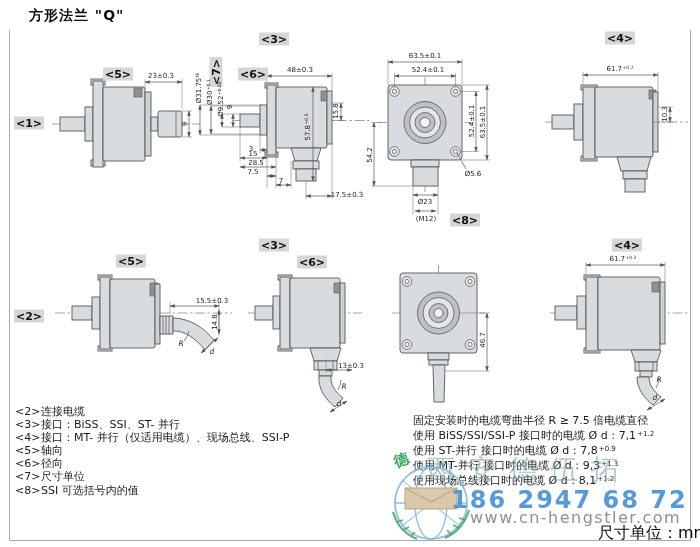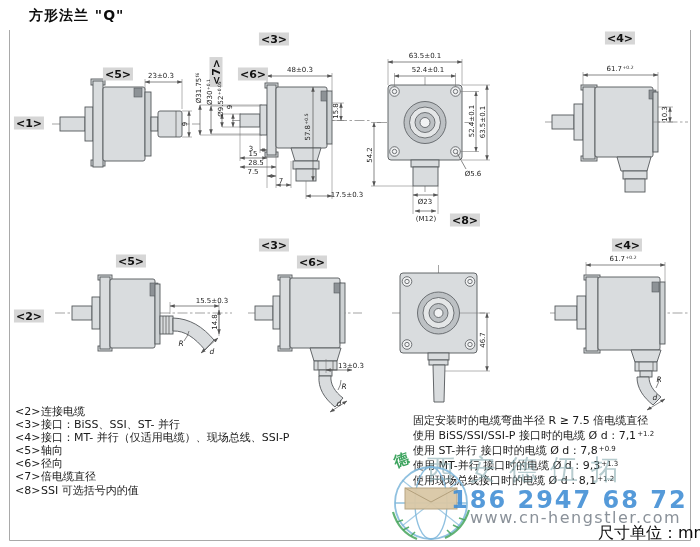--- a/index.html
+++ b/index.html
@@ -354,21 +354,21 @@
 <span class="d" style="left:623px;top:259px"><span>61.7</span><span class="tol">+0.2</span></span>
 <span class="d it" style="left:659px;top:380px">R</span>
 <span class="d it" style="left:655px;top:398px">d</span>
 
 <div class="lcol" style="left:15px;top:405px">
   <div class="lrow"><span class="m">&lt;2&gt;</span><span>连接电缆</span></div>
   <div class="lrow"><span class="m">&lt;3&gt;</span><span>接口：BiSS、SSI、ST- 并行</span></div>
   <div class="lrow"><span class="m">&lt;4&gt;</span><span>接口：MT- 并行（仅适用电缆）、现场总线、SSI-P</span></div>
   <div class="lrow"><span class="m">&lt;5&gt;</span><span>轴向</span></div>
   <div class="lrow"><span class="m">&lt;6&gt;</span><span>径向</span></div>
-  <div class="lrow"><span class="m">&lt;7&gt;</span><span>倍电缆直径</span></div>
+  <div class="lrow"><span class="m">&lt;7&gt;</span><span>尺寸单位</span></div>
   <div class="lrow"><span class="m">&lt;8&gt;</span><span>SSI 可选括号内的值</span></div>
 </div>
 
 <div class="lcol" style="left:413px;top:414px">
   <div class="lr"><span>固定安装时的电缆弯曲半径 R ≥ 7.5 倍电缆直径</span><span class="sup"></span></div>
   <div class="lr"><span>使用 BiSS/SSI/SSI-P 接口时的电缆 Ø d：7,1</span><span class="sup">+1.2</span></div>
   <div class="lr"><span>使用 ST-并行 接口时的电缆 Ø d：7,8</span><span class="sup">+0.9</span></div>
   <div class="lr"><span>使用 MT-并行 接口时的电缆 Ø d：9,3</span><span class="sup">+1.3</span></div>
   <div class="lr"><span>使用现场总线接口时的电缆 Ø d：8,1</span><span class="sup">+1.2</span></div>
 </div>

